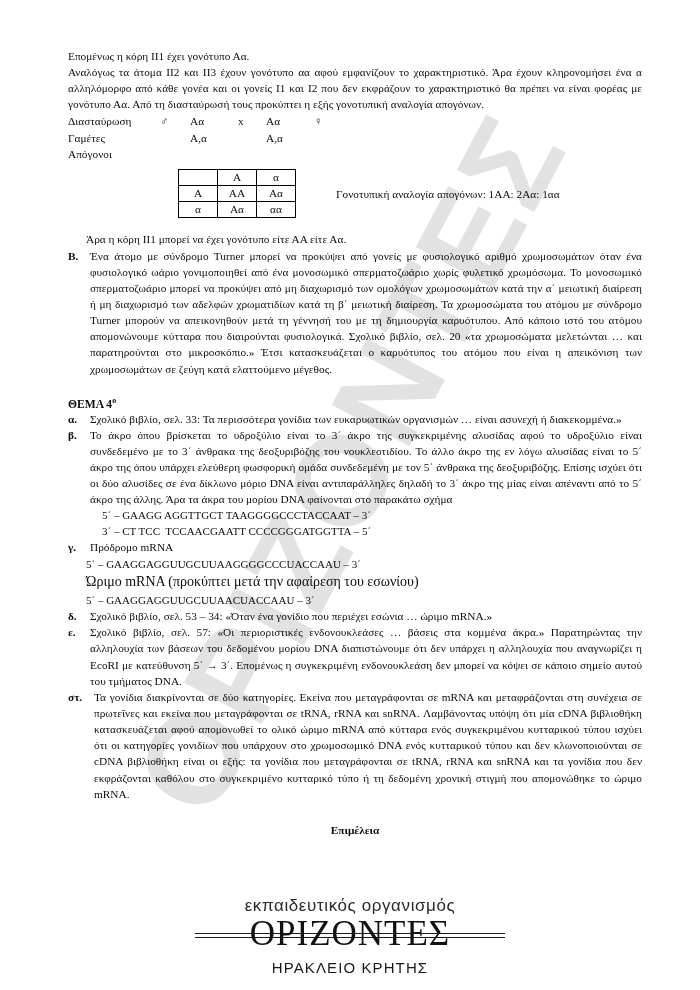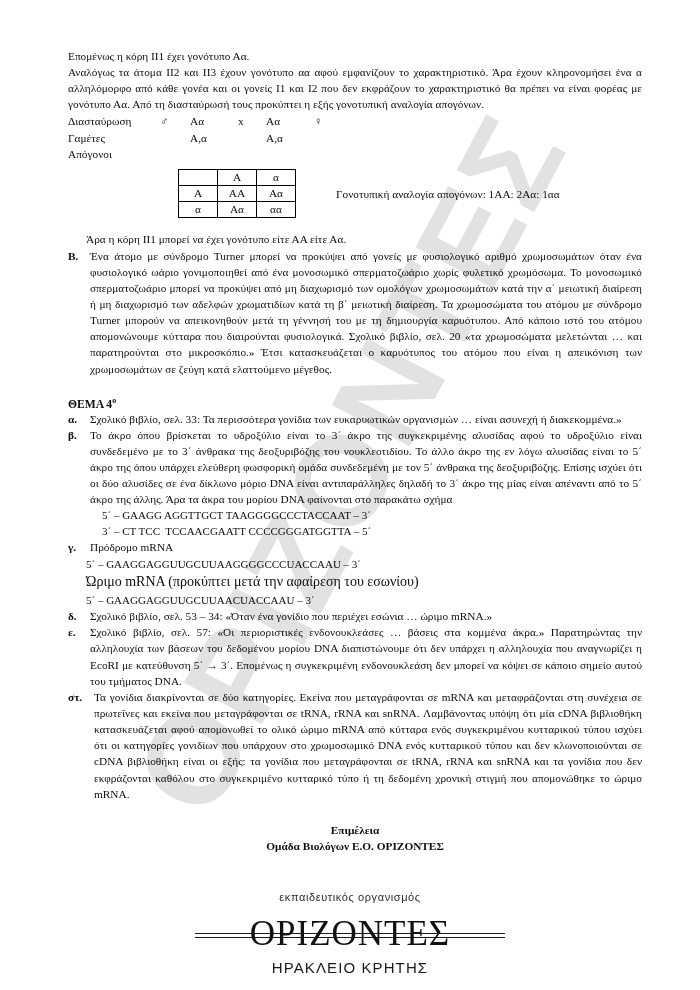--- a/index.html
+++ b/index.html
@@ -165,24 +165,24 @@
   .logo-block {
     position: absolute;
     left: 0;
     right: 0;
     bottom: 14px;
     z-index: 3;
     text-align: center;
   }
   .logo-tagline {
     font-family: "Liberation Sans", "DejaVu Sans", sans-serif;
-    font-size: 11px;
+    font-size: 17px;
     color: #2b2b2b;
     letter-spacing: 0.6px;
-    margin-bottom: 15px;
+    margin-bottom: 2px;
   }
   .logo-main {
     position: relative;
     display: inline-block;
     width: 310px;
     height: 34px;
   }
   .logo-rule {
     position: absolute;
     left: 0;
@@ -312,21 +312,20 @@
       <span class="item-body">Σχολικό βιβλίο, σελ. 57: «Οι περιοριστικές ενδονουκλεάσες … βάσεις στα κομμένα άκρα.» Παρατηρώντας την αλληλουχία των βάσεων του δεδομένου μορίου DNA διαπιστώνουμε ότι δεν υπάρχει η αλληλουχία που αναγνωρίζει η EcoRI με κατεύθυνση 5΄ → 3΄. Επομένως η συγκεκριμένη ενδονουκλεάση δεν μπορεί να κόψει σε κάποιο σημείο αυτού του τμήματος DNA.</span>
     </div>
 
     <div class="item">
       <span class="item-marker wide">στ.</span>
       <span class="item-body">Τα γονίδια διακρίνονται σε δύο κατηγορίες. Εκείνα που μεταγράφονται σε mRNA και μεταφράζονται στη συνέχεια σε πρωτεΐνες και εκείνα που μεταγράφονται σε tRNA, rRNA και snRNA. Λαμβάνοντας υπόψη ότι μία cDNA βιβλιοθήκη κατασκευάζεται αφού απομονωθεί το ολικό ώριμο mRNA από κύτταρα ενός συγκεκριμένου κυτταρικού τύπου ισχύει ότι οι κατηγορίες γονιδίων που υπάρχουν στο χρωμοσωμικό DNA ενός κυτταρικού τύπου και δεν κλωνοποιούνται σε cDNA βιβλιοθήκη είναι οι εξής: τα γονίδια που μεταγράφονται σε tRNA, rRNA και snRNA και τα γονίδια που δεν εκφράζονται καθόλου στο συγκεκριμένο κυτταρικό τύπο ή τη δεδομένη χρονική στιγμή που απομονώθηκε το ώριμο mRNA.</span>
     </div>
 
     <div class="signature">
       <div>Επιμέλεια</div>
-      <div>Ομάδα Βιολόγων Ε.Ο. ΟΡΙΖΟΝΤΕΣ</div>
     </div>
 
   </div>
 
   <div class="logo-block">
     <div class="logo-tagline">εκπαιδευτικός οργανισμός</div>
     <div class="logo-main">
       <div class="logo-rule"></div>
       <div class="logo-word">ΟΡΙΖΟΝΤΕΣ</div>
     </div>

